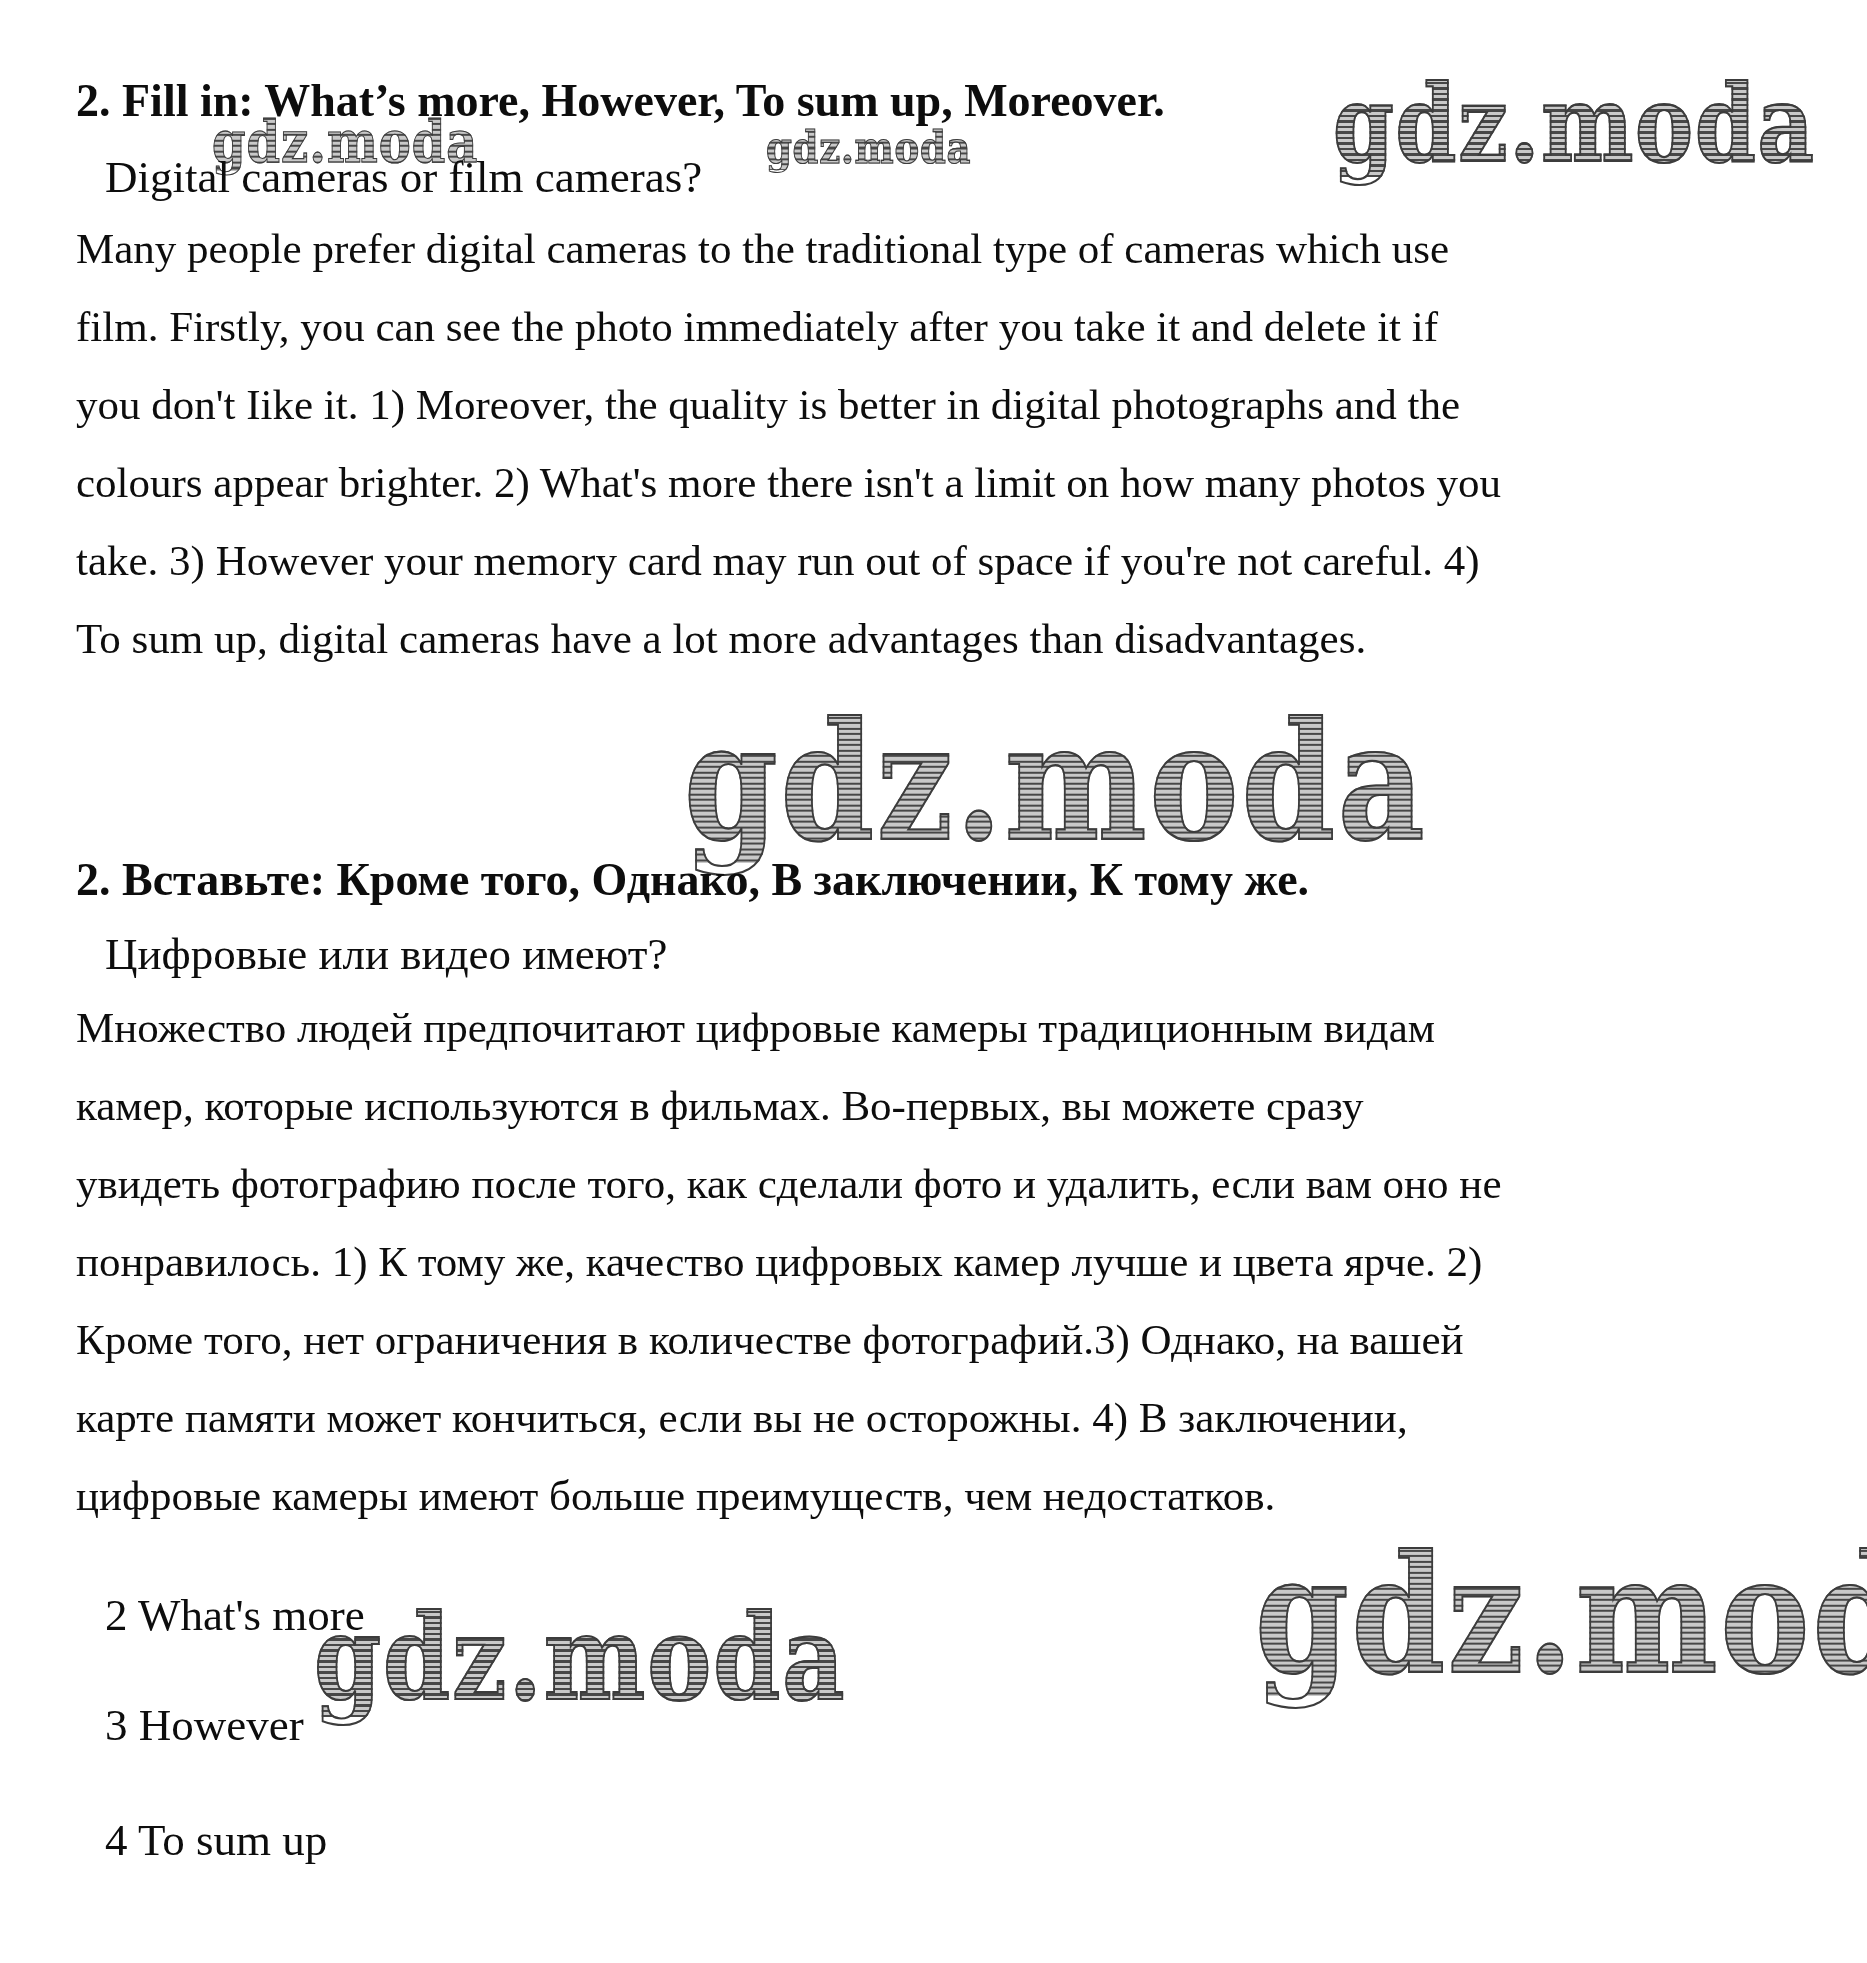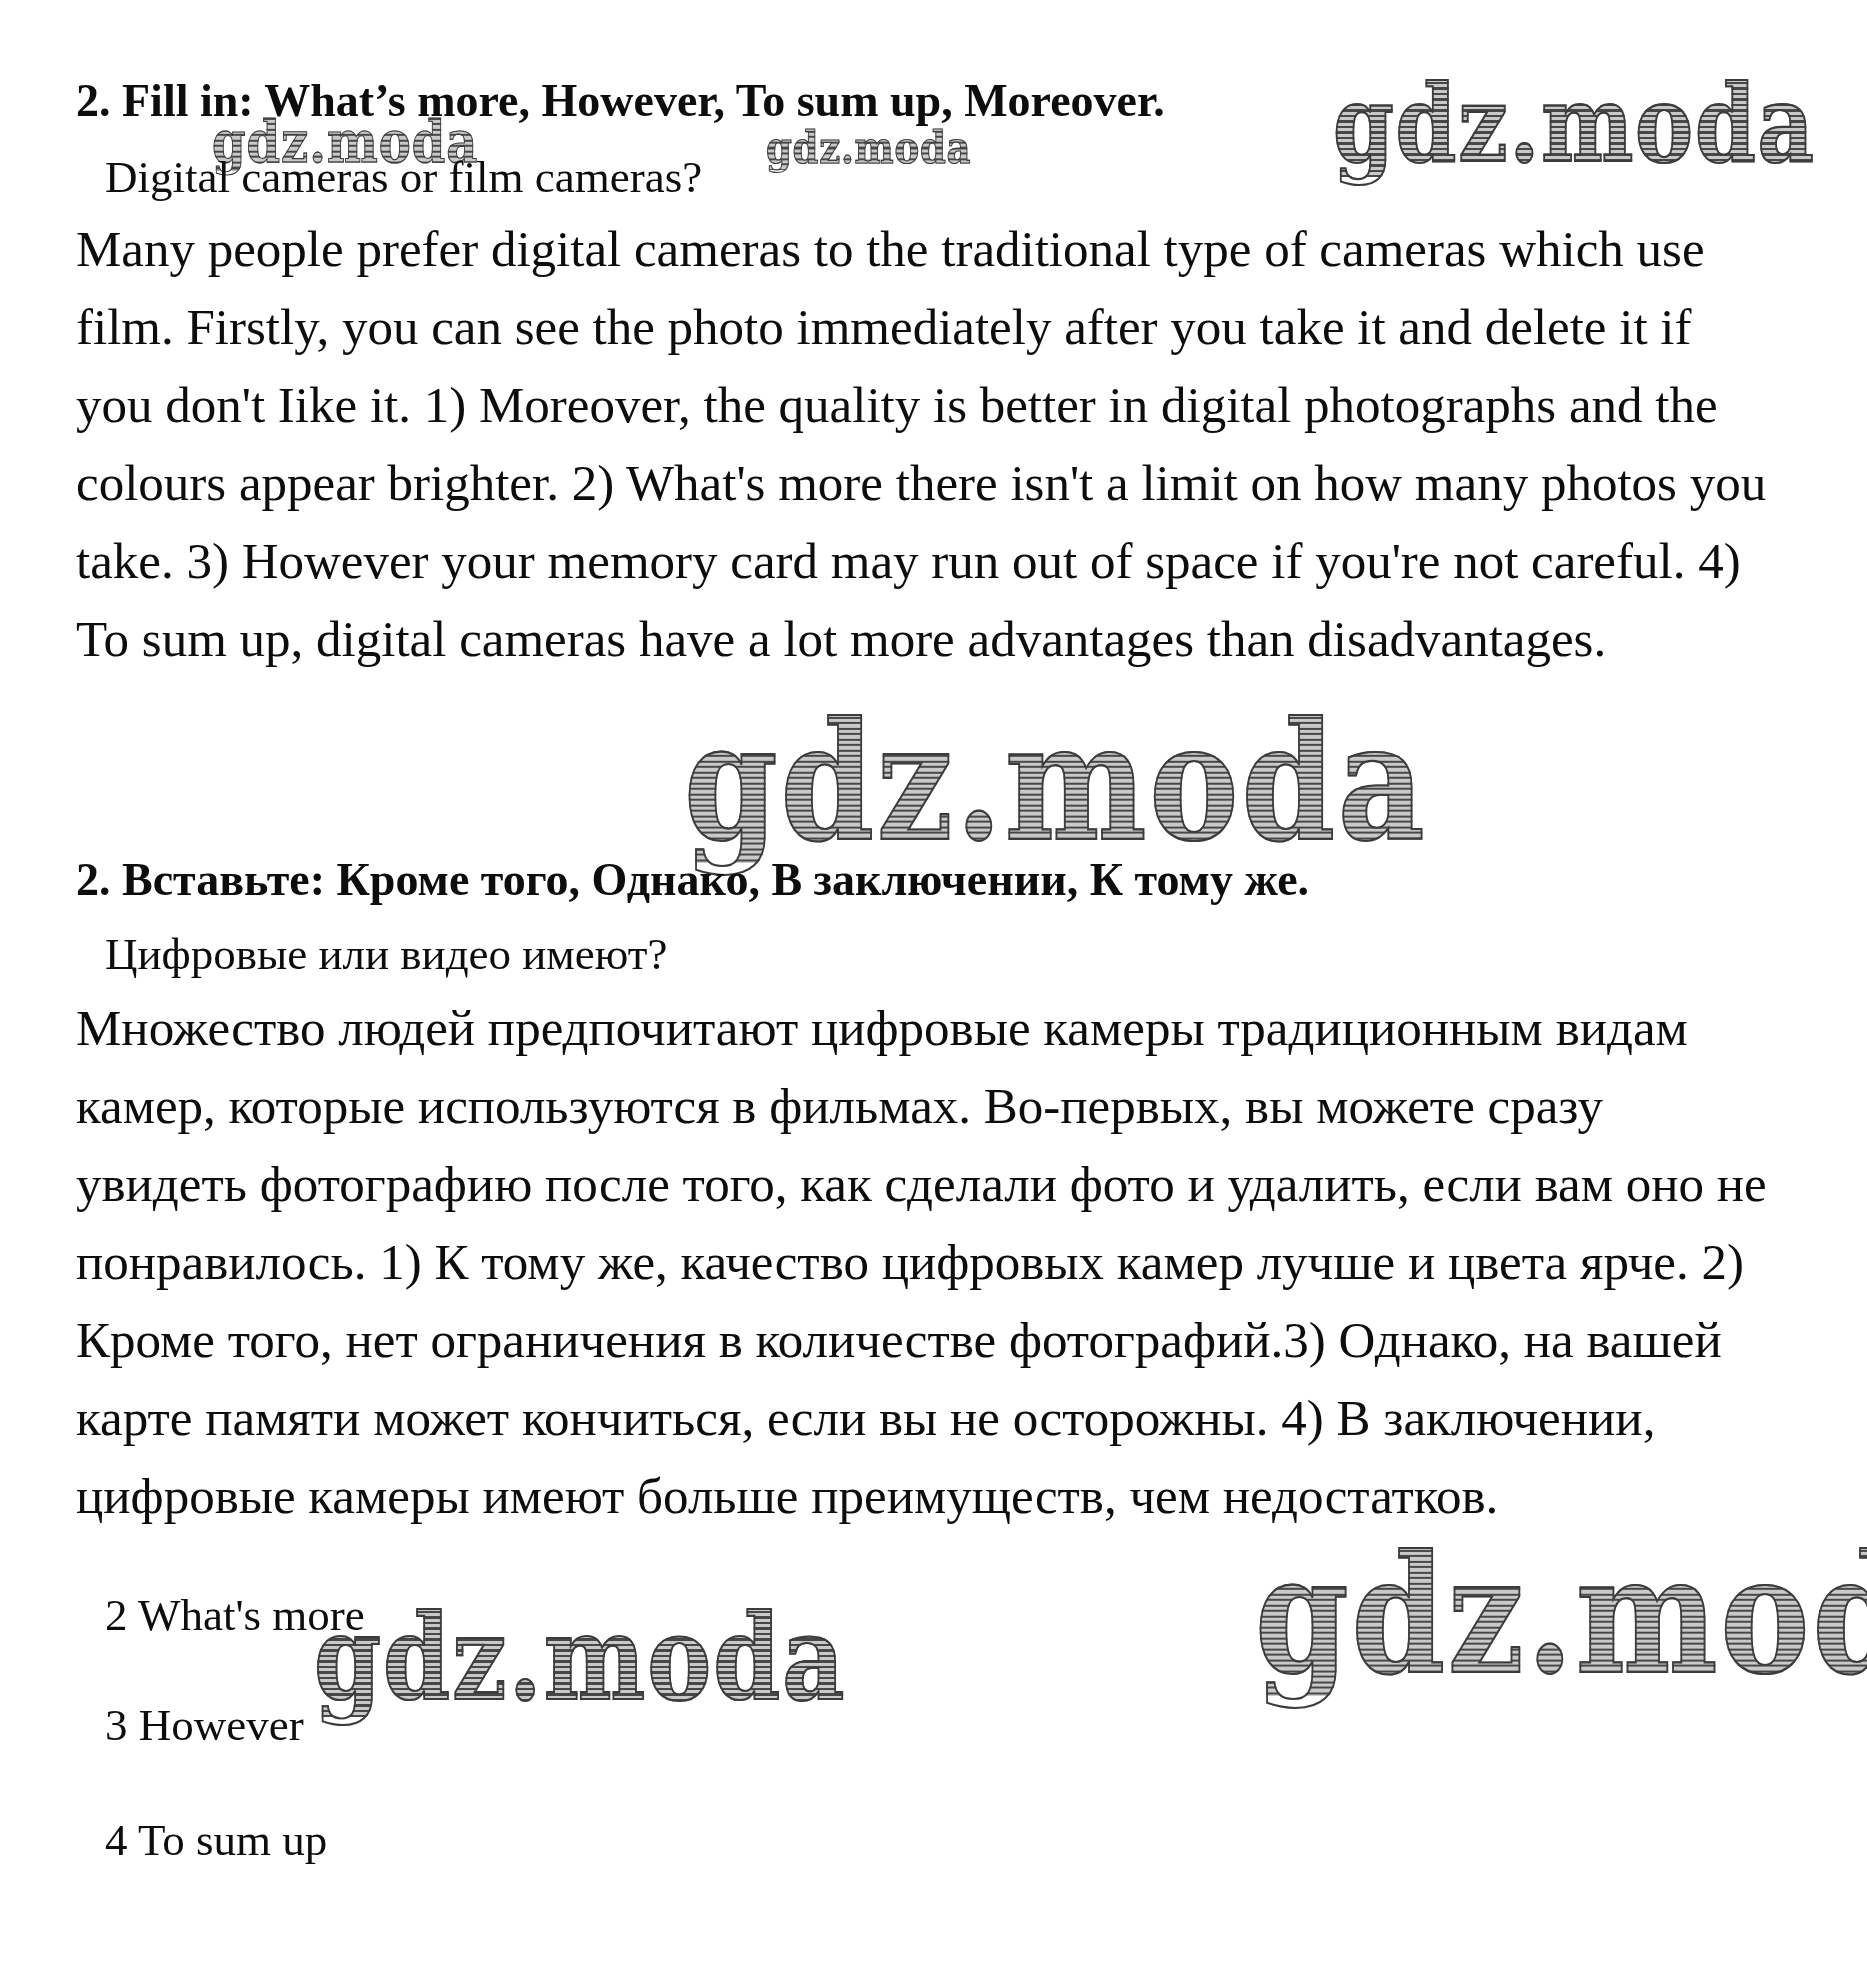--- a/index.html
+++ b/index.html
@@ -33,21 +33,21 @@
     white-space: nowrap;
     z-index: 2;
     margin-left: 29px;
   }
   
   .para {
     position: absolute;
     z-index: 2;
   }
   .para .line {
-    font-size: 51px;
+    font-size: 43px;
     line-height: 78px;
     white-space: nowrap;
   }
   
   .wm {
     position: absolute;
     font-family: "DejaVu Serif", serif;
     font-weight: 700;
     white-space: nowrap;
     letter-spacing: 0.02em;

